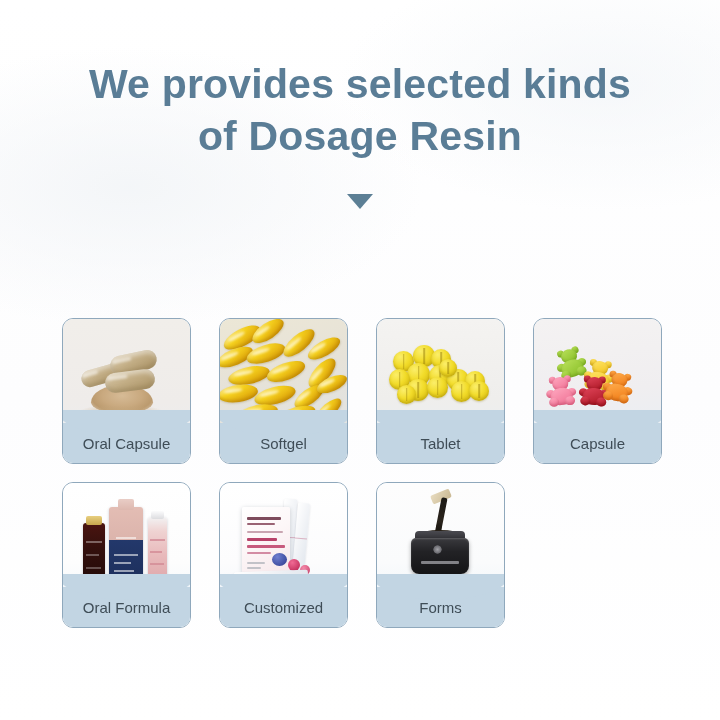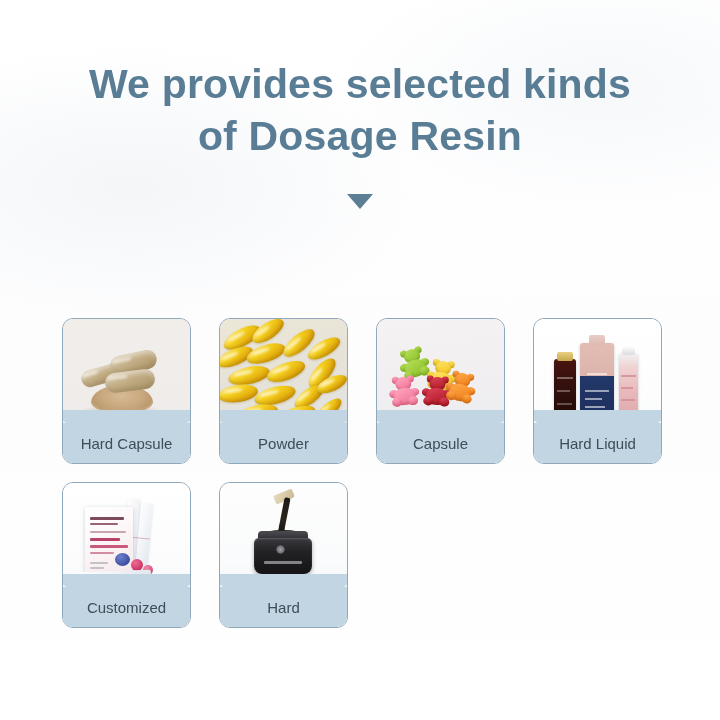--- a/index.html
+++ b/index.html
@@ -222,21 +222,21 @@
       <div class="photo bg-capsule">
         <div class="scene">
           <div class="surface"></div>
           <div class="powder-pile"></div>
           <div class="cap c1"></div>
           <div class="cap c2"></div>
           <div class="cap c3"></div>
         </div>
       </div>
       <div class="label">
-        <span>Hard Capsule</span>
+        <span>Oral Capsule</span>
       </div>
     </div>
 
     <div class="card">
       <div class="photo bg-softgel">
         <div class="scene" id="softgel-scene">
             <div class="sg" style="left: 2px; top: 10px; width: 40px; height: 17px; transform: rotate(-28deg);"></div>
             <div class="sg" style="left: 30px; top: 4px; width: 36px; height: 16px; transform: rotate(-34deg);"></div>
             <div class="sg" style="left: -4px; top: 30px; width: 38px; height: 16px; transform: rotate(-22deg);"></div>
             <div class="sg" style="left: 26px; top: 26px; width: 40px; height: 17px; transform: rotate(-18deg);"></div>
@@ -248,24 +248,48 @@
             <div class="sg" style="left: -2px; top: 66px; width: 40px; height: 17px; transform: rotate(-8deg);"></div>
             <div class="sg" style="left: 34px; top: 68px; width: 42px; height: 17px; transform: rotate(-14deg);"></div>
             <div class="sg" style="left: 72px; top: 70px; width: 34px; height: 15px; transform: rotate(-36deg);"></div>
             <div class="sg" style="left: 96px; top: 58px; width: 32px; height: 14px; transform: rotate(-24deg);"></div>
             <div class="sg" style="left: 18px; top: 86px; width: 40px; height: 16px; transform: rotate(-10deg);"></div>
             <div class="sg" style="left: 58px; top: 88px; width: 38px; height: 16px; transform: rotate(-16deg);"></div>
             <div class="sg" style="left: 94px; top: 84px; width: 30px; height: 13px; transform: rotate(-40deg);"></div>
           </div>
       </div>
       <div class="label">
-        <span>Powder</span>
-      </div>
-    </div>
-
+        <span>Softgel</span>
+      </div>
+    </div>
+
+    <div class="card">
+      <div class="photo bg-tablet">
+        <div class="scene" id="tablet-scene">
+            <div class="surface"></div>
+            <div class="tb" style="left: 16px; top: 32px; width: 21px; height: 21px;"></div>
+            <div class="tb" style="left: 36px; top: 26px; width: 22px; height: 22px;"></div>
+            <div class="tb" style="left: 54px; top: 30px; width: 20px; height: 20px;"></div>
+            <div class="tb" style="left: 30px; top: 44px; width: 23px; height: 23px;"></div>
+            <div class="tb" style="left: 52px; top: 46px; width: 22px; height: 22px;"></div>
+            <div class="tb" style="left: 12px; top: 50px; width: 21px; height: 21px;"></div>
+            <div class="tb" style="left: 30px; top: 60px; width: 22px; height: 22px;"></div>
+            <div class="tb" style="left: 50px; top: 58px; width: 21px; height: 21px;"></div>
+            <div class="tb" style="left: 70px; top: 50px; width: 22px; height: 22px;"></div>
+            <div class="tb" style="left: 88px; top: 52px; width: 20px; height: 20px;"></div>
+            <div class="tb" style="left: 74px; top: 62px; width: 21px; height: 21px;"></div>
+            <div class="tb" style="left: 92px; top: 62px; width: 20px; height: 20px;"></div>
+            <div class="tb" style="left: 20px; top: 66px; width: 19px; height: 19px;"></div>
+            <div class="tb" style="left: 62px; top: 40px; width: 18px; height: 18px;"></div>
+          </div>
+      </div>
+      <div class="label">
+        <span>Tablet</span>
+      </div>
+    </div>
 
 
     <div class="card">
       <div class="photo bg-gummies">
         <div class="scene">
           <div class="surface"></div>
           <div class="bear green" style="left:24px;top:30px;transform:rotate(-16deg);">
             <i class="ear l"></i>
               <i class="ear r"></i>
               <i class="head"></i>
@@ -351,21 +375,21 @@
                background:linear-gradient(180deg,#f2f2f3 0%,#efd3d2 22%,#e8b9bb 60%,#dfa8ab 100%);">
             <div class="txt" style="top:22px;left:2px;right:2px;background:rgba(190,90,110,.45);"></div>
             <div class="txt" style="top:34px;left:2px;right:5px;background:rgba(190,90,110,.4);"></div>
             <div class="txt" style="top:46px;left:2px;right:3px;background:rgba(190,90,110,.35);"></div>
           </div>
           <div style="position:absolute;left:88px;top:28px;width:13px;height:8px;border-radius:2px;
                background:linear-gradient(180deg,#fbfbfc,#dcdcdf);"></div>
         </div>
       </div>
       <div class="label">
-        <span>Hard Liquid</span>
+        <span>Oral Formula</span>
       </div>
     </div>
 
     <div class="card">
       <div class="photo bg-prob">
         <div class="scene">
           <div class="surface"></div>
 
           <div class="sachet" style="left:63px;top:16px;width:13px;height:76px;transform:rotate(2deg);"></div>
           <div class="sachet" style="left:75px;top:20px;width:12px;height:70px;transform:rotate(5deg);"></div>
@@ -406,18 +430,18 @@
           <div class="stick"></div>
           <div class="resin-drip"></div>
           <div class="jar-mouth"></div>
           <div class="jar-lip"></div>
           <div class="jar"></div>
           <div class="jar-badge"></div>
           <div class="jar-text"></div>
         </div>
       </div>
       <div class="label">
-        <span>Hard</span>
+        <span>Forms</span>
       </div>
     </div>
 
   </div>
 </div>
 
 </body></html>

